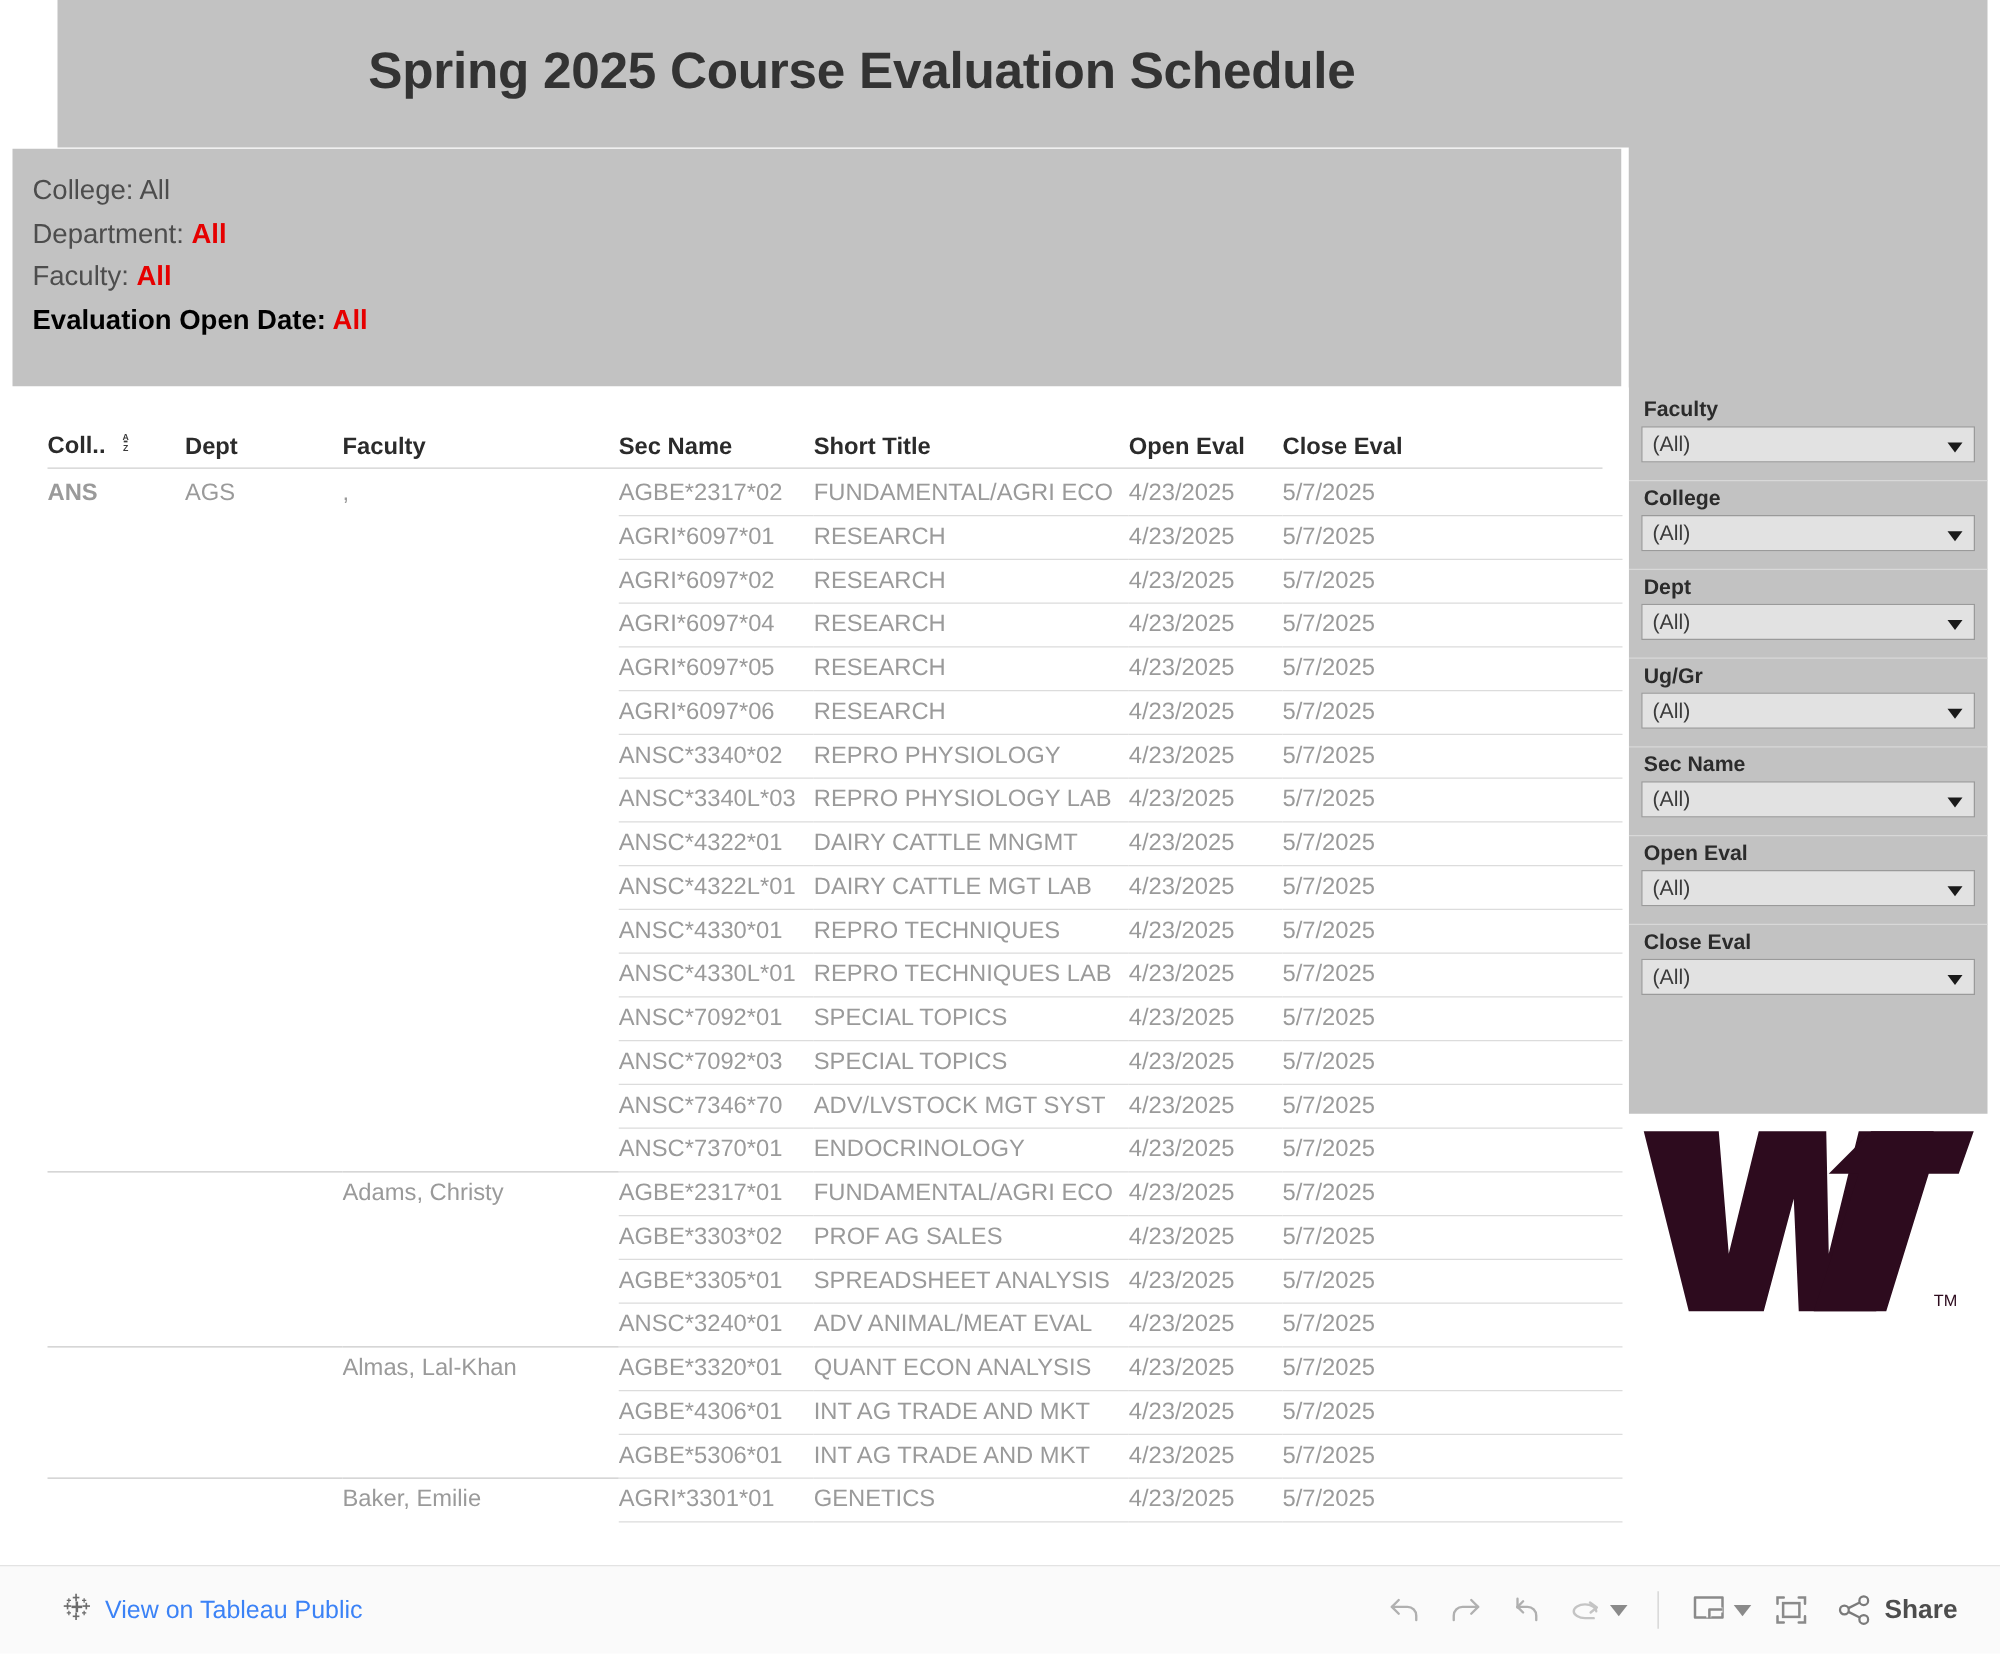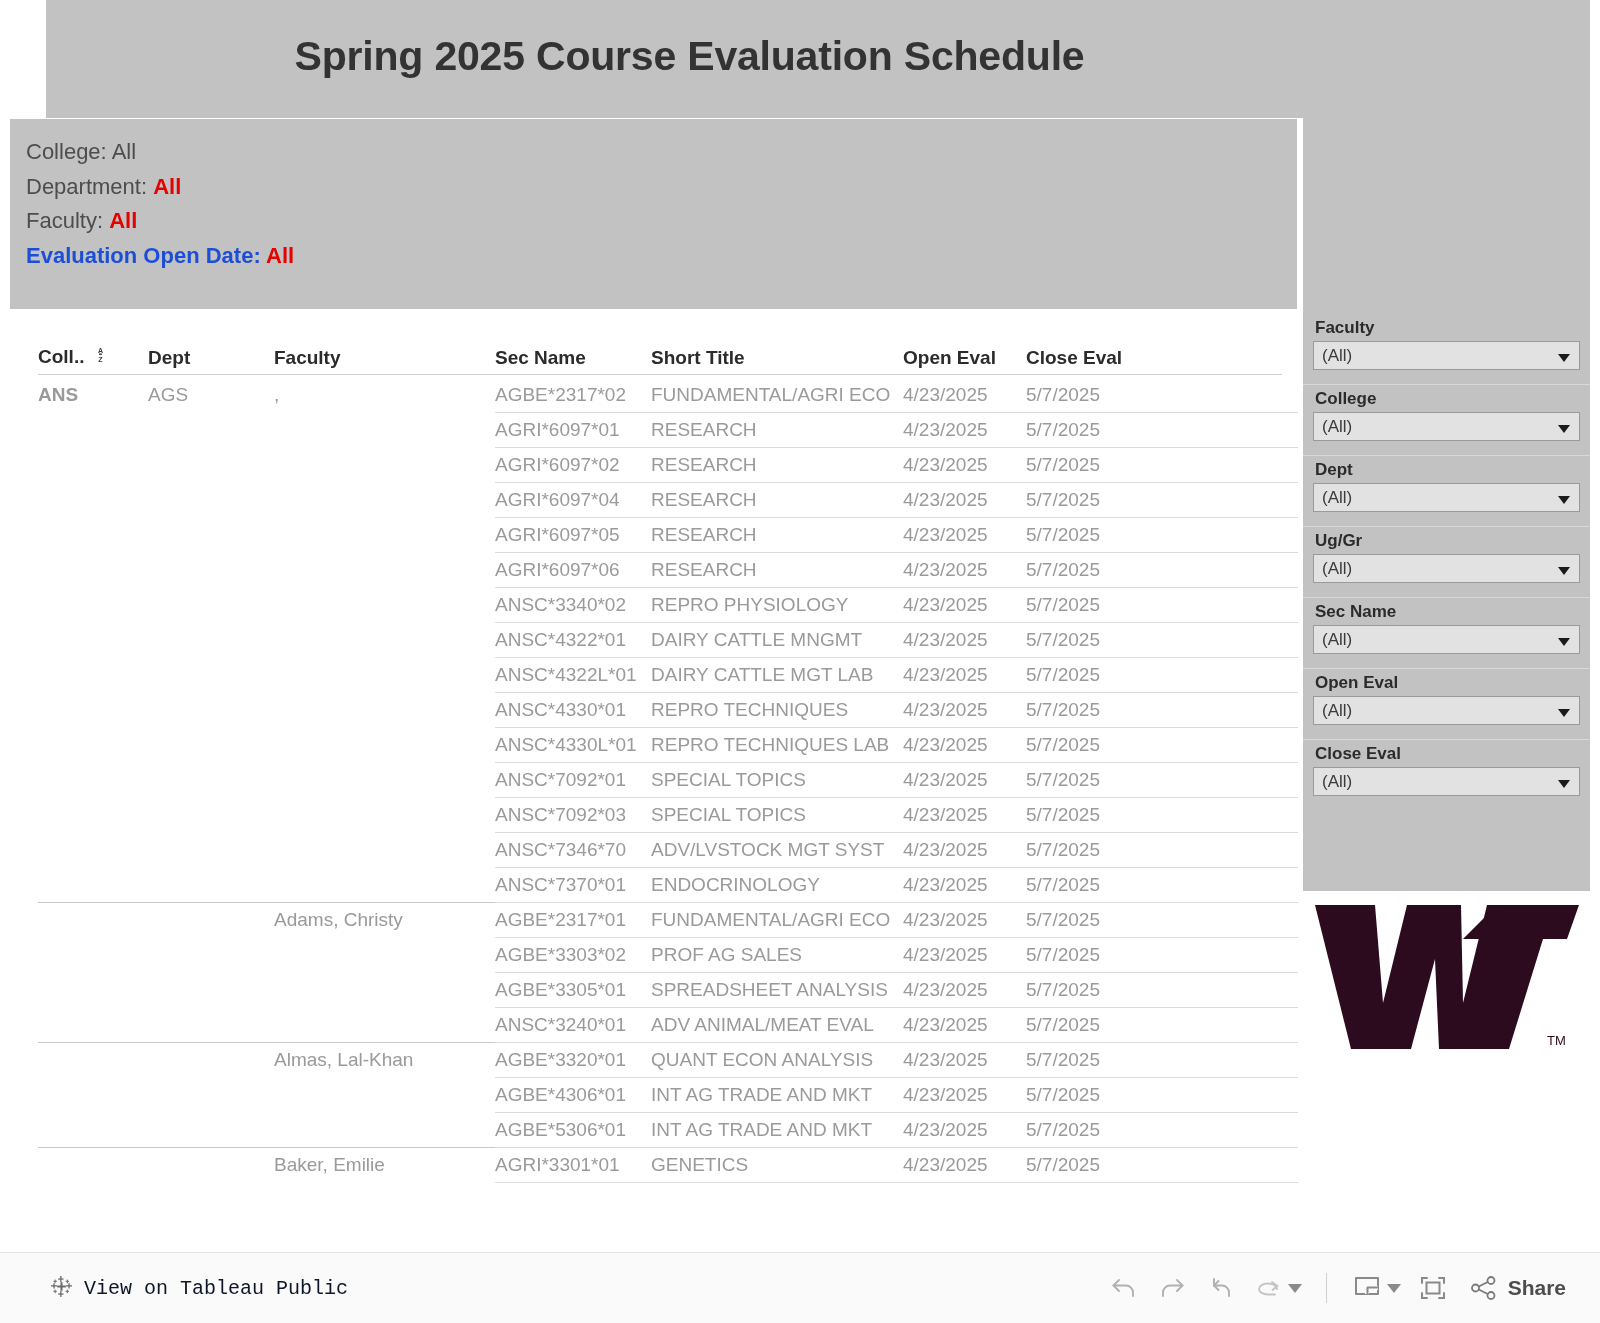--- a/index.html
+++ b/index.html
@@ -50,21 +50,21 @@
     height: 190px;
     background: #c2c2c2;
     padding: 16px 0 0 16px;
   }
   .summary-line {
     font-size: 22px;
     line-height: 34.5px;
     white-space: nowrap;
   }
   .sl-label-gray { color: #4d4d4d; font-weight: normal; }
-  .sl-label-dark { color: #1d4ed8; font-weight: bold; }
+  .sl-label-dark { color: #000000; font-weight: bold; }
   .sl-val-gray   { color: #4d4d4d; font-weight: normal; }
   .sl-val-red    { color: #e60000; font-weight: bold; }
 
   
   .filter-panel {
     position: absolute;
     left: 1303px;
     top: 0px;
     width: 287px;
     height: 891px;
@@ -212,22 +212,21 @@
   }
   .tb-left {
     display: flex;
     align-items: center;
     margin-left: 49px;
     gap: 10px;
     cursor: pointer;
   }
   .tb-left-text {
     font-size: 20px;
-    color: #0f172a;
-    font-family: Liberation Mono, monospace;
+    color: #3b82f6;
   }
   .tb-right {
     position: absolute;
     right: 34px;
     display: flex;
     align-items: center;
     gap: 0px;
   }
   .tb-btn {
     width: 48px; height: 40px;
@@ -459,20 +458,29 @@
             <td class="fac-cell"></td>
             <td class="ul">ANSC*3340*02</td>
             <td class="ul">REPRO PHYSIOLOGY</td>
             <td class="ul">4/23/2025</td>
             <td class="ul">5/7/2025</td>
           </tr>
           <tr class="data-row">
             <td></td>
             <td class="dept-cell"></td>
             <td class="fac-cell"></td>
+            <td class="ul">ANSC*3340L*03</td>
+            <td class="ul">REPRO PHYSIOLOGY LAB</td>
+            <td class="ul">4/23/2025</td>
+            <td class="ul">5/7/2025</td>
+          </tr>
+          <tr class="data-row">
+            <td></td>
+            <td class="dept-cell"></td>
+            <td class="fac-cell"></td>
             <td class="ul">ANSC*4322*01</td>
             <td class="ul">DAIRY CATTLE MNGMT</td>
             <td class="ul">4/23/2025</td>
             <td class="ul">5/7/2025</td>
           </tr>
           <tr class="data-row">
             <td></td>
             <td class="dept-cell"></td>
             <td class="fac-cell"></td>
             <td class="ul">ANSC*4322L*01</td>

